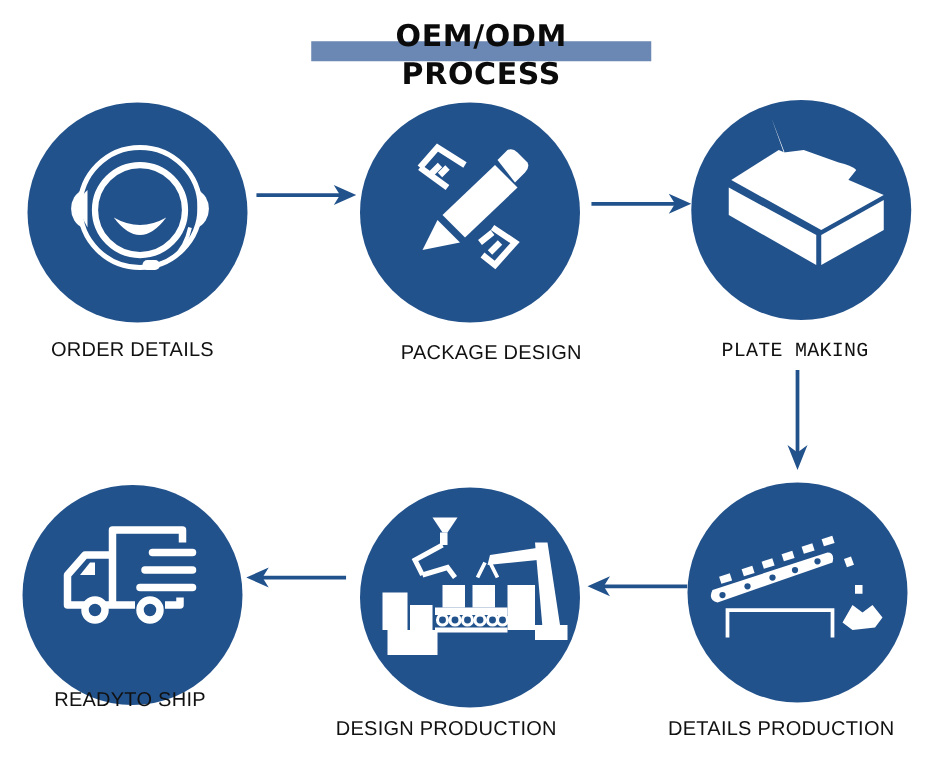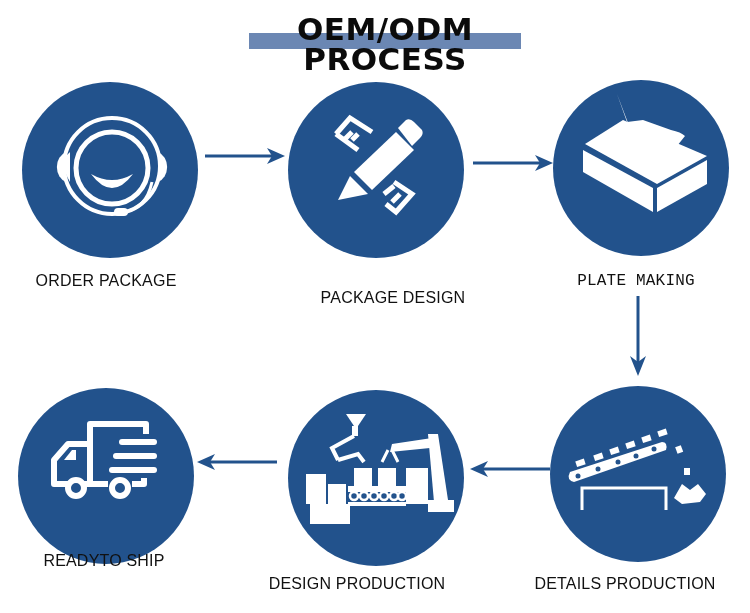--- a/index.html
+++ b/index.html
@@ -1,19 +1,19 @@
 <!DOCTYPE html>
 <html><head>
 <meta charset="utf-8">
 <style>
   html, body { margin: 0; padding: 0; background: #ffffff; }
   body { width: 750px; height: 613px; position: relative; overflow: hidden; font-family: "Liberation Sans", sans-serif; }
   .title-wrap { position: absolute; left: 249px; top: 10px; width: 272px; height: 40px; }
   .title-bar { position: absolute; left: 0; top: 23px; width: 272px; height: 16px; background: #6b87b3; }
-  .title-text { position: absolute; left: 0; top: 4px; width: 272px; text-align: center; font-family: "DejaVu Sans", sans-serif; font-weight: bold; font-size: 31px; letter-spacing: 0.5px; color: #0b0b0b; line-height: 30px; }
+  .title-text { position: absolute; left: 0; top: 4px; width: 272px; text-align: center; font-family: "DejaVu Sans", sans-serif; font-weight: bold; font-size: 24px; letter-spacing: 0.5px; color: #0b0b0b; line-height: 30px; }
   .circle { position: absolute; width: 176px; height: 176px; border-radius: 50%; background: #22528c; }
   .circle svg { position: absolute; left: 0; top: 0; width: 176px; height: 176px; }
   .label { position: absolute; font-size: 16px; color: #111; white-space: nowrap; transform: translateX(-50%); letter-spacing: 0.2px; }
   .arrow { position: absolute; }
 </style>
 </head>
 <body>
 
 <div class="title-wrap">
   <div class="title-bar"></div>
@@ -25,42 +25,42 @@
     <circle cx="90" cy="84" r="48" fill="none" stroke="#fff" stroke-width="4"></circle>
     <circle cx="90" cy="86" r="36" fill="none" stroke="#fff" stroke-width="5"></circle>
     <path d="M69 92 Q90 120 111 92 Q90 104 69 92 Z" fill="#fff"></path>
     <path d="M48 70 Q36 80 48 100 Z" fill="#fff"></path>
     <path d="M44 70 A14 16 0 0 0 44 100 Z" fill="#fff"></path>
     <path d="M136 70 A14 16 0 0 1 136 100 Z" fill="#fff"></path>
     <path d="M130 100 Q124 128 100 130" fill="none" stroke="#fff" stroke-width="3"></path>
     <rect x="92" y="126" width="14" height="8" rx="4" fill="#fff"></rect>
   </svg>
 </div>
-<div class="label" style="left:106px;top:272px;">ORDER PACKAGE</div>
+<div class="label" style="left:106px;top:272px;">ORDER DETAILS</div>
 
 <svg class="arrow" style="left:205px;top:145px;" width="85" height="22">
   <line x1="0" y1="11" x2="72" y2="11" stroke="#22528c" stroke-width="3"></line>
   <path d="M62 3 L80 11 L62 19 L67 11 Z" fill="#22528c"></path>
 </svg>
 
 <div class="circle" style="left:288px;top:82px;">
   <svg viewBox="0 0 176 176">
     <g fill="none" stroke="#fff" stroke-width="5">
       <path d="M48 52 L62 36 L84 50"></path>
       <path d="M48 52 L70 68"></path>
       <path d="M56 58 L64 50 M64 58 L70 52"></path>
       <path d="M106 100 L124 112 L108 130 L98 122"></path>
       <path d="M96 112 L106 104 M104 120 L112 112"></path>
     </g>
     <path d="M66 90 L108 50 L126 68 L84 108 Z" fill="#fff"></path>
     <path d="M110 46 L118 38 Q122 36 126 40 L134 48 Q136 52 132 56 L124 64 Z" fill="#fff"></path>
     <path d="M62 94 L80 112 L50 118 Z" fill="#fff"></path>
   </svg>
 </div>
-<div class="label" style="left:393px;top:289px;">PACKAGE DESIGN</div>
+<div class="label" style="left:393px;top:274px;">PACKAGE DESIGN</div>
 
 <svg class="arrow" style="left:473px;top:152px;" width="85" height="22">
   <line x1="0" y1="11" x2="72" y2="11" stroke="#22528c" stroke-width="3"></line>
   <path d="M62 3 L80 11 L62 19 L67 11 Z" fill="#22528c"></path>
 </svg>
 
 <div class="circle" style="left:553px;top:80px;">
   <svg viewBox="0 0 176 176">
     <path d="M64 14 L74 42 L90 40 L118 50 Q128 52 132 56 L124 66 L106 58 L80 56 Z" fill="#fff"></path>
     <path d="M32 64 L70 40 L154 76 L104 104 Z" fill="#fff"></path>

